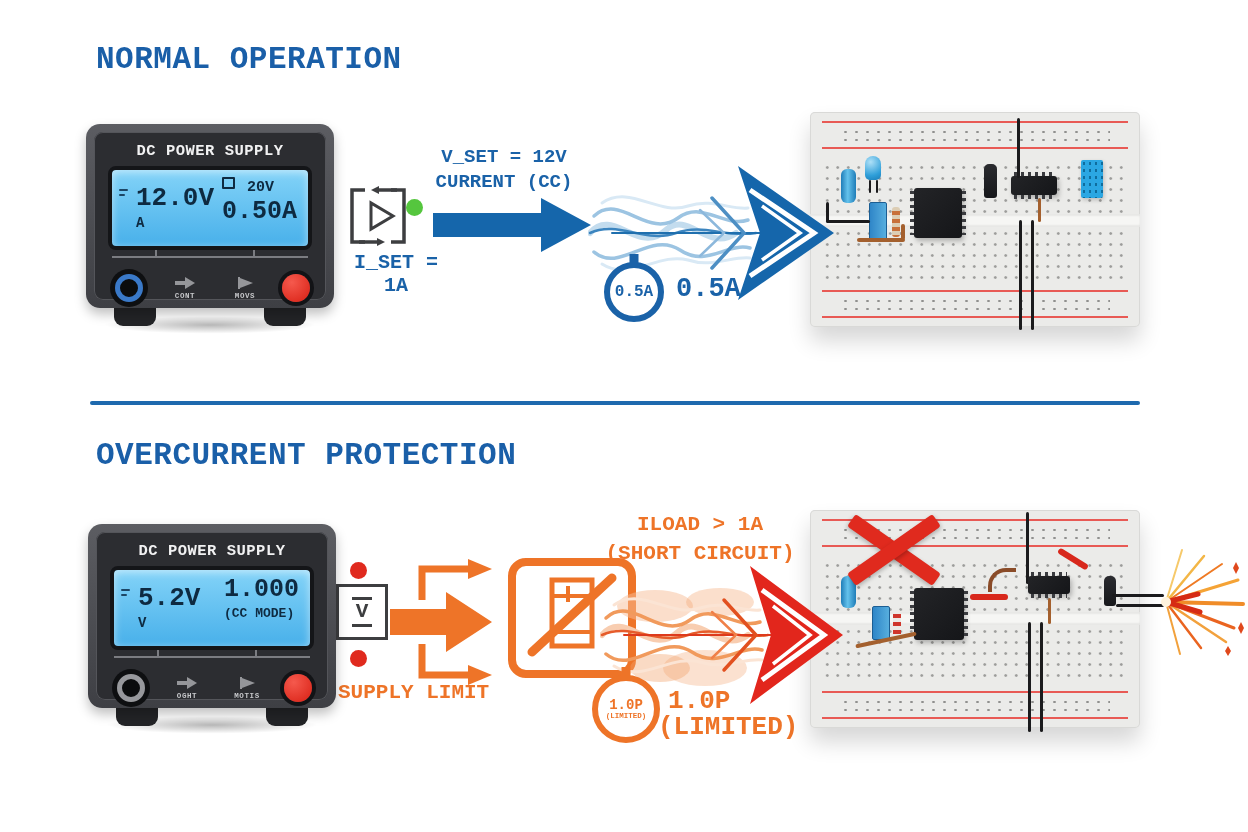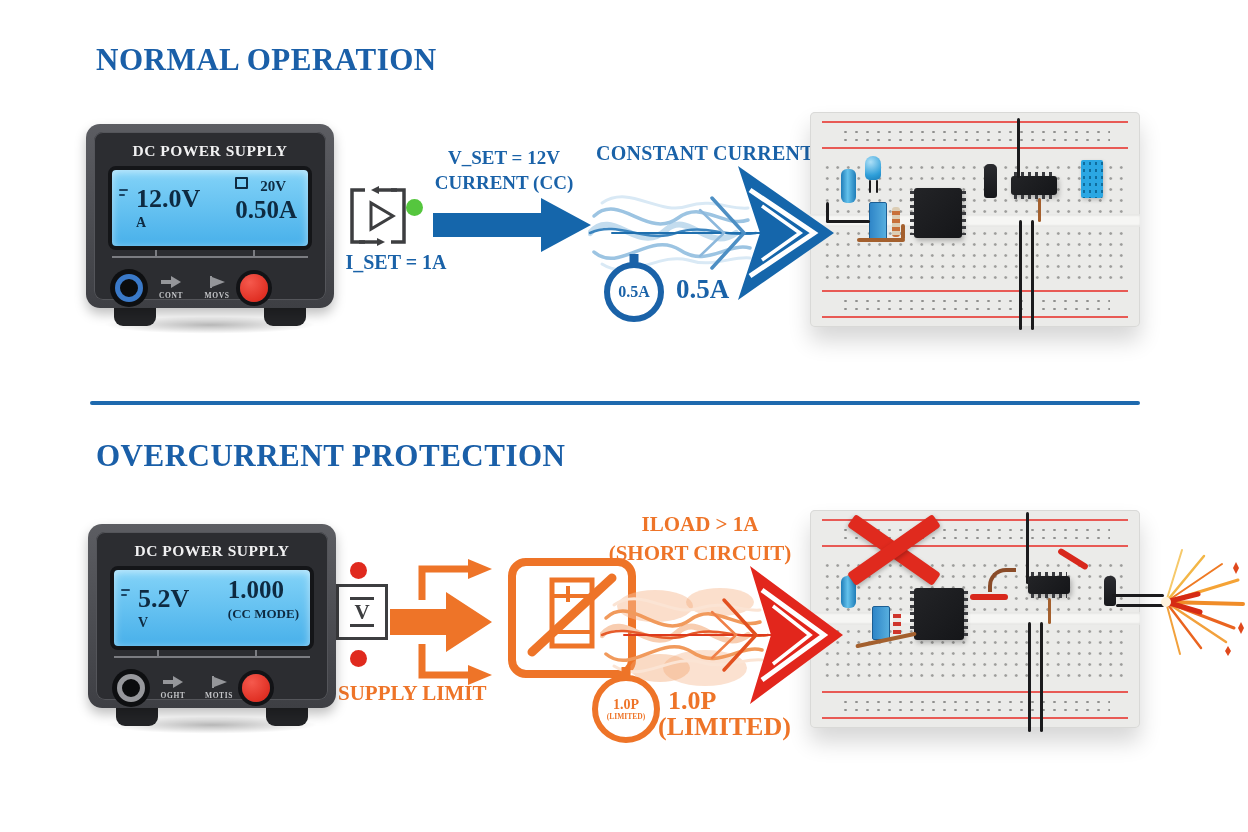--- a/index.html
+++ b/index.html
@@ -1,17 +1,17 @@
 <!DOCTYPE html>
 <html><head>
 <meta charset="utf-8">
 <style>
   html,body{margin:0;padding:0;background:#ffffff;}
   .canvas{position:relative;width:1248px;height:832px;background:#ffffff;overflow:hidden;
-          font-family:Liberation Serif, serif;}
+          font-family:Liberation Mono, monospace;}
   .abs{position:absolute;}
 
   
   .sec-title{position:absolute;font-size:31px;font-weight:bold;color:#1a5fa8;letter-spacing:.5px;}
   .blue-label{position:absolute;font-weight:bold;color:#1a62a8;}
   .orange-label{position:absolute;font-weight:bold;color:#ee7428;}
   .divider{position:absolute;left:90px;top:401px;width:1050px;height:4px;background:#1e69ae;border-radius:2px;}
 
   
   .psu{position:absolute;width:248px;height:202px;z-index:2;}
@@ -35,21 +35,21 @@
   .scr-right{position:absolute;right:11px;top:7px;color:#0e2a41;margin-left:40px;}
   .scr-right .small{font-size:15px;font-weight:bold;line-height:16px;}
   .scr-right .big{font-size:25px;font-weight:bold;line-height:26px;margin-top:3px;}
   .scr-right .sub{font-size:13px;font-weight:bold;margin-top:3px;}
   .range-icon{display:inline-block;width:9px;height:8px;border:2px solid #0e2a41;border-radius:1px;
       margin-right:12px;vertical-align:2px;}
   .psu-line{position:absolute;top:124px;left:18px;right:18px;height:2px;background:#7b7c81;}
   .psu-line i{position:absolute;top:-6px;width:2px;height:6px;background:#7b7c81;}
   .psu-line i.t1{left:22%}.psu-line i.t2{left:72%}
   .psu-controls{position:absolute;top:133px;left:16px;right:16px;height:46px;
-      display:flex;align-items:center;}
+      display:flex;align-items:center;justify-content:space-between;}
   .knob{width:38px;height:38px;border-radius:50%;background:#0e0f11;display:flex;align-items:center;justify-content:center;}
   .knob i{width:18px;height:18px;border-radius:50%;border:5px solid #3a79c8;background:#0b0c0d;}
   .knob.gray i{border-color:#97989c;}
   .pbtn{display:flex;flex-direction:column;align-items:center;width:46px;}
   .pbtn .lbl{font-size:7.5px;color:#c6c7ca;font-weight:bold;letter-spacing:.6px;margin-top:3px;}
   .red-btn{width:28px;height:28px;border-radius:50%;
       background:radial-gradient(circle at 35% 30%,#f5594d,#d81f13);box-shadow:0 0 0 4px #121316;}
 
   
   .board{position:absolute;width:330px;background:#ebebe9;border-radius:5px;z-index:1;
@@ -184,21 +184,20 @@
   <div class="blue-label" style="left:336px;top:251px;width:120px;text-align:center;font-size:20px;">I_SET = 1A</div>
 
   <div class="blue-label" style="left:428px;top:145px;width:152px;text-align:center;font-size:19px;line-height:25px;">
     <div>V_SET = 12V</div>
     <div>CURRENT (CC)</div>
   </div>
   <svg class="abs" style="left:433px;top:196px;" width="158" height="58" viewBox="0 0 158 58">
     <polygon points="0,17 108,17 108,2 158,29 108,56 108,41 0,41" fill="#1566ab"></polygon>
   </svg>
 
-  <div class="blue-label" style="left:596px;top:142px;font-size:20px;letter-spacing:.3px;">CONSTANT CURRENT</div>
   <svg class="abs" style="left:588px;top:158px;z-index:2;" width="252" height="150" viewBox="0 0 252 150">
     <g stroke-linecap="round" fill="none">
       <path d="M2,75 C25,48 50,98 78,72 C100,52 120,95 148,75" stroke="#c3dcee" stroke-width="6"></path>
       <path d="M6,58 C32,34 60,82 90,60 C115,42 135,70 160,62" stroke="#9cc4e2" stroke-width="3.5"></path>
       <path d="M6,94 C32,116 62,72 92,92 C118,110 140,84 162,90" stroke="#9cc4e2" stroke-width="3.5"></path>
       <path d="M14,45 C42,26 70,58 100,48 C124,40 142,52 160,50" stroke="#d9e9f5" stroke-width="3"></path>
       <path d="M14,106 C42,124 70,94 100,102 C124,110 144,98 162,100" stroke="#d9e9f5" stroke-width="3"></path>
       <path d="M2,75 C30,62 58,86 88,75 C116,65 136,80 168,75" stroke="#3c85bf" stroke-width="2.5"></path>
       <path d="M24,75 L172,75" stroke="#1f6fae" stroke-width="2"></path>
       <polyline points="112,52 136,75 112,98" stroke="#8cb8dc" stroke-width="2.5"></polyline>

